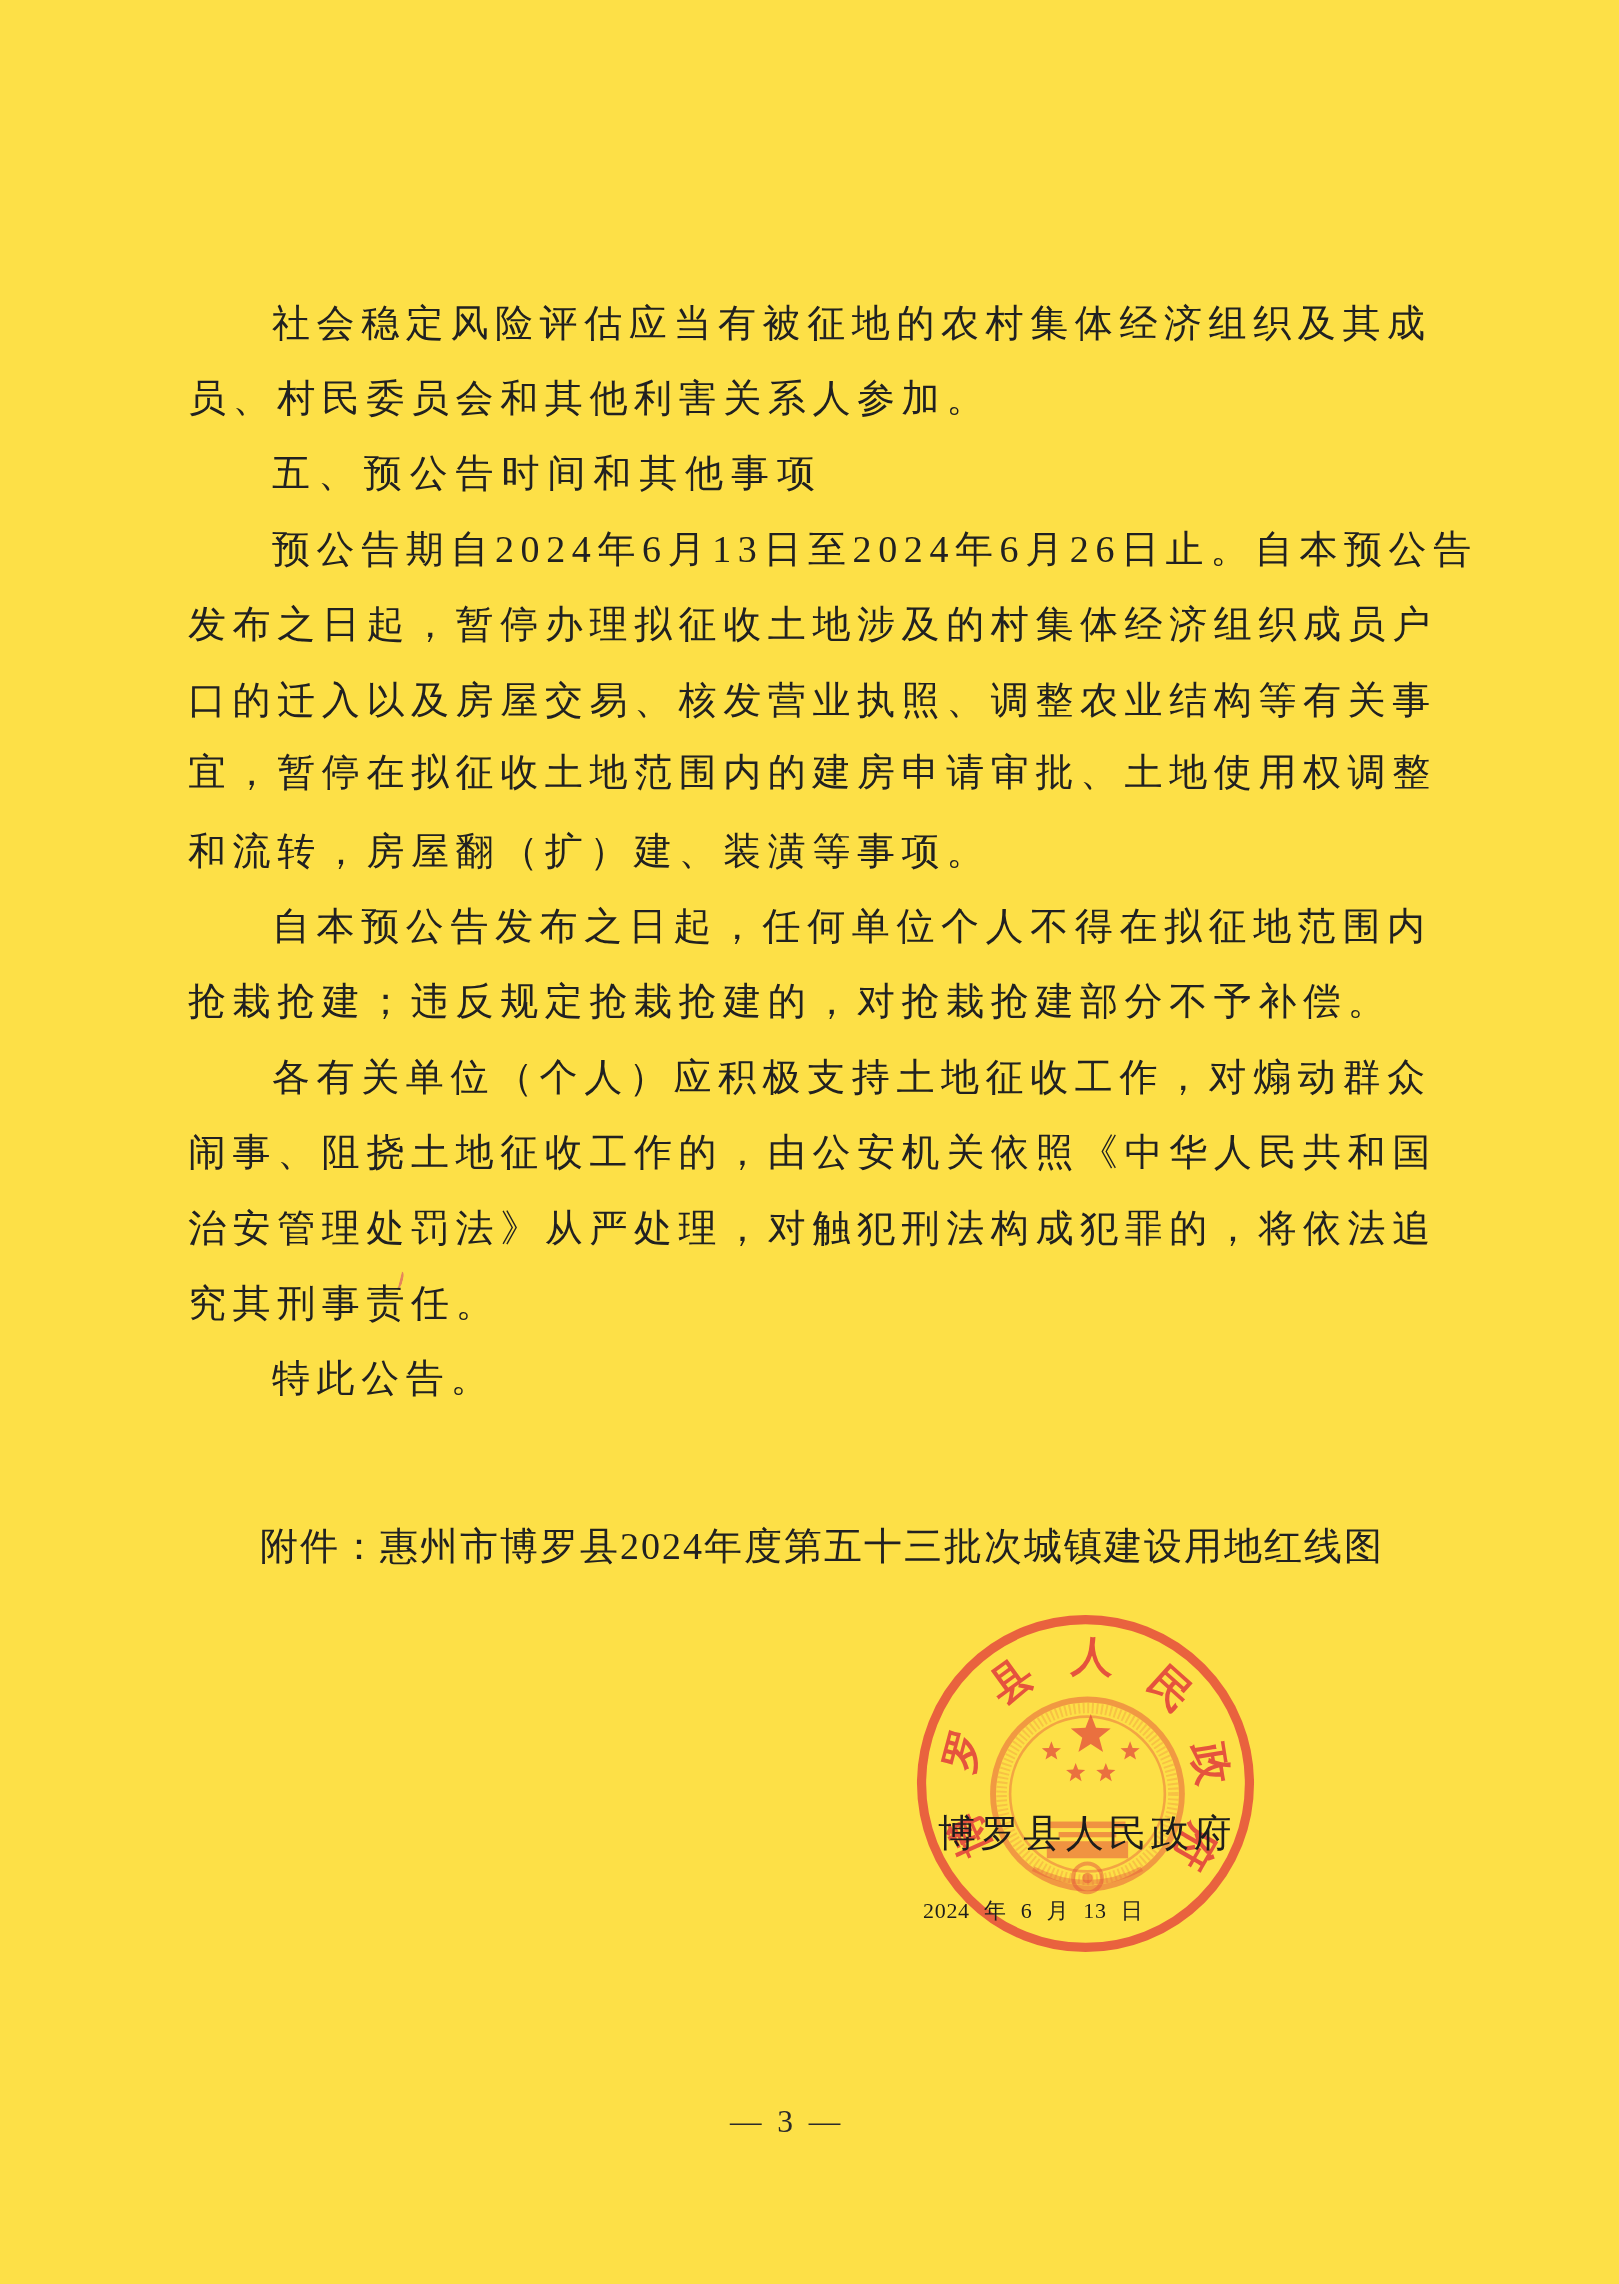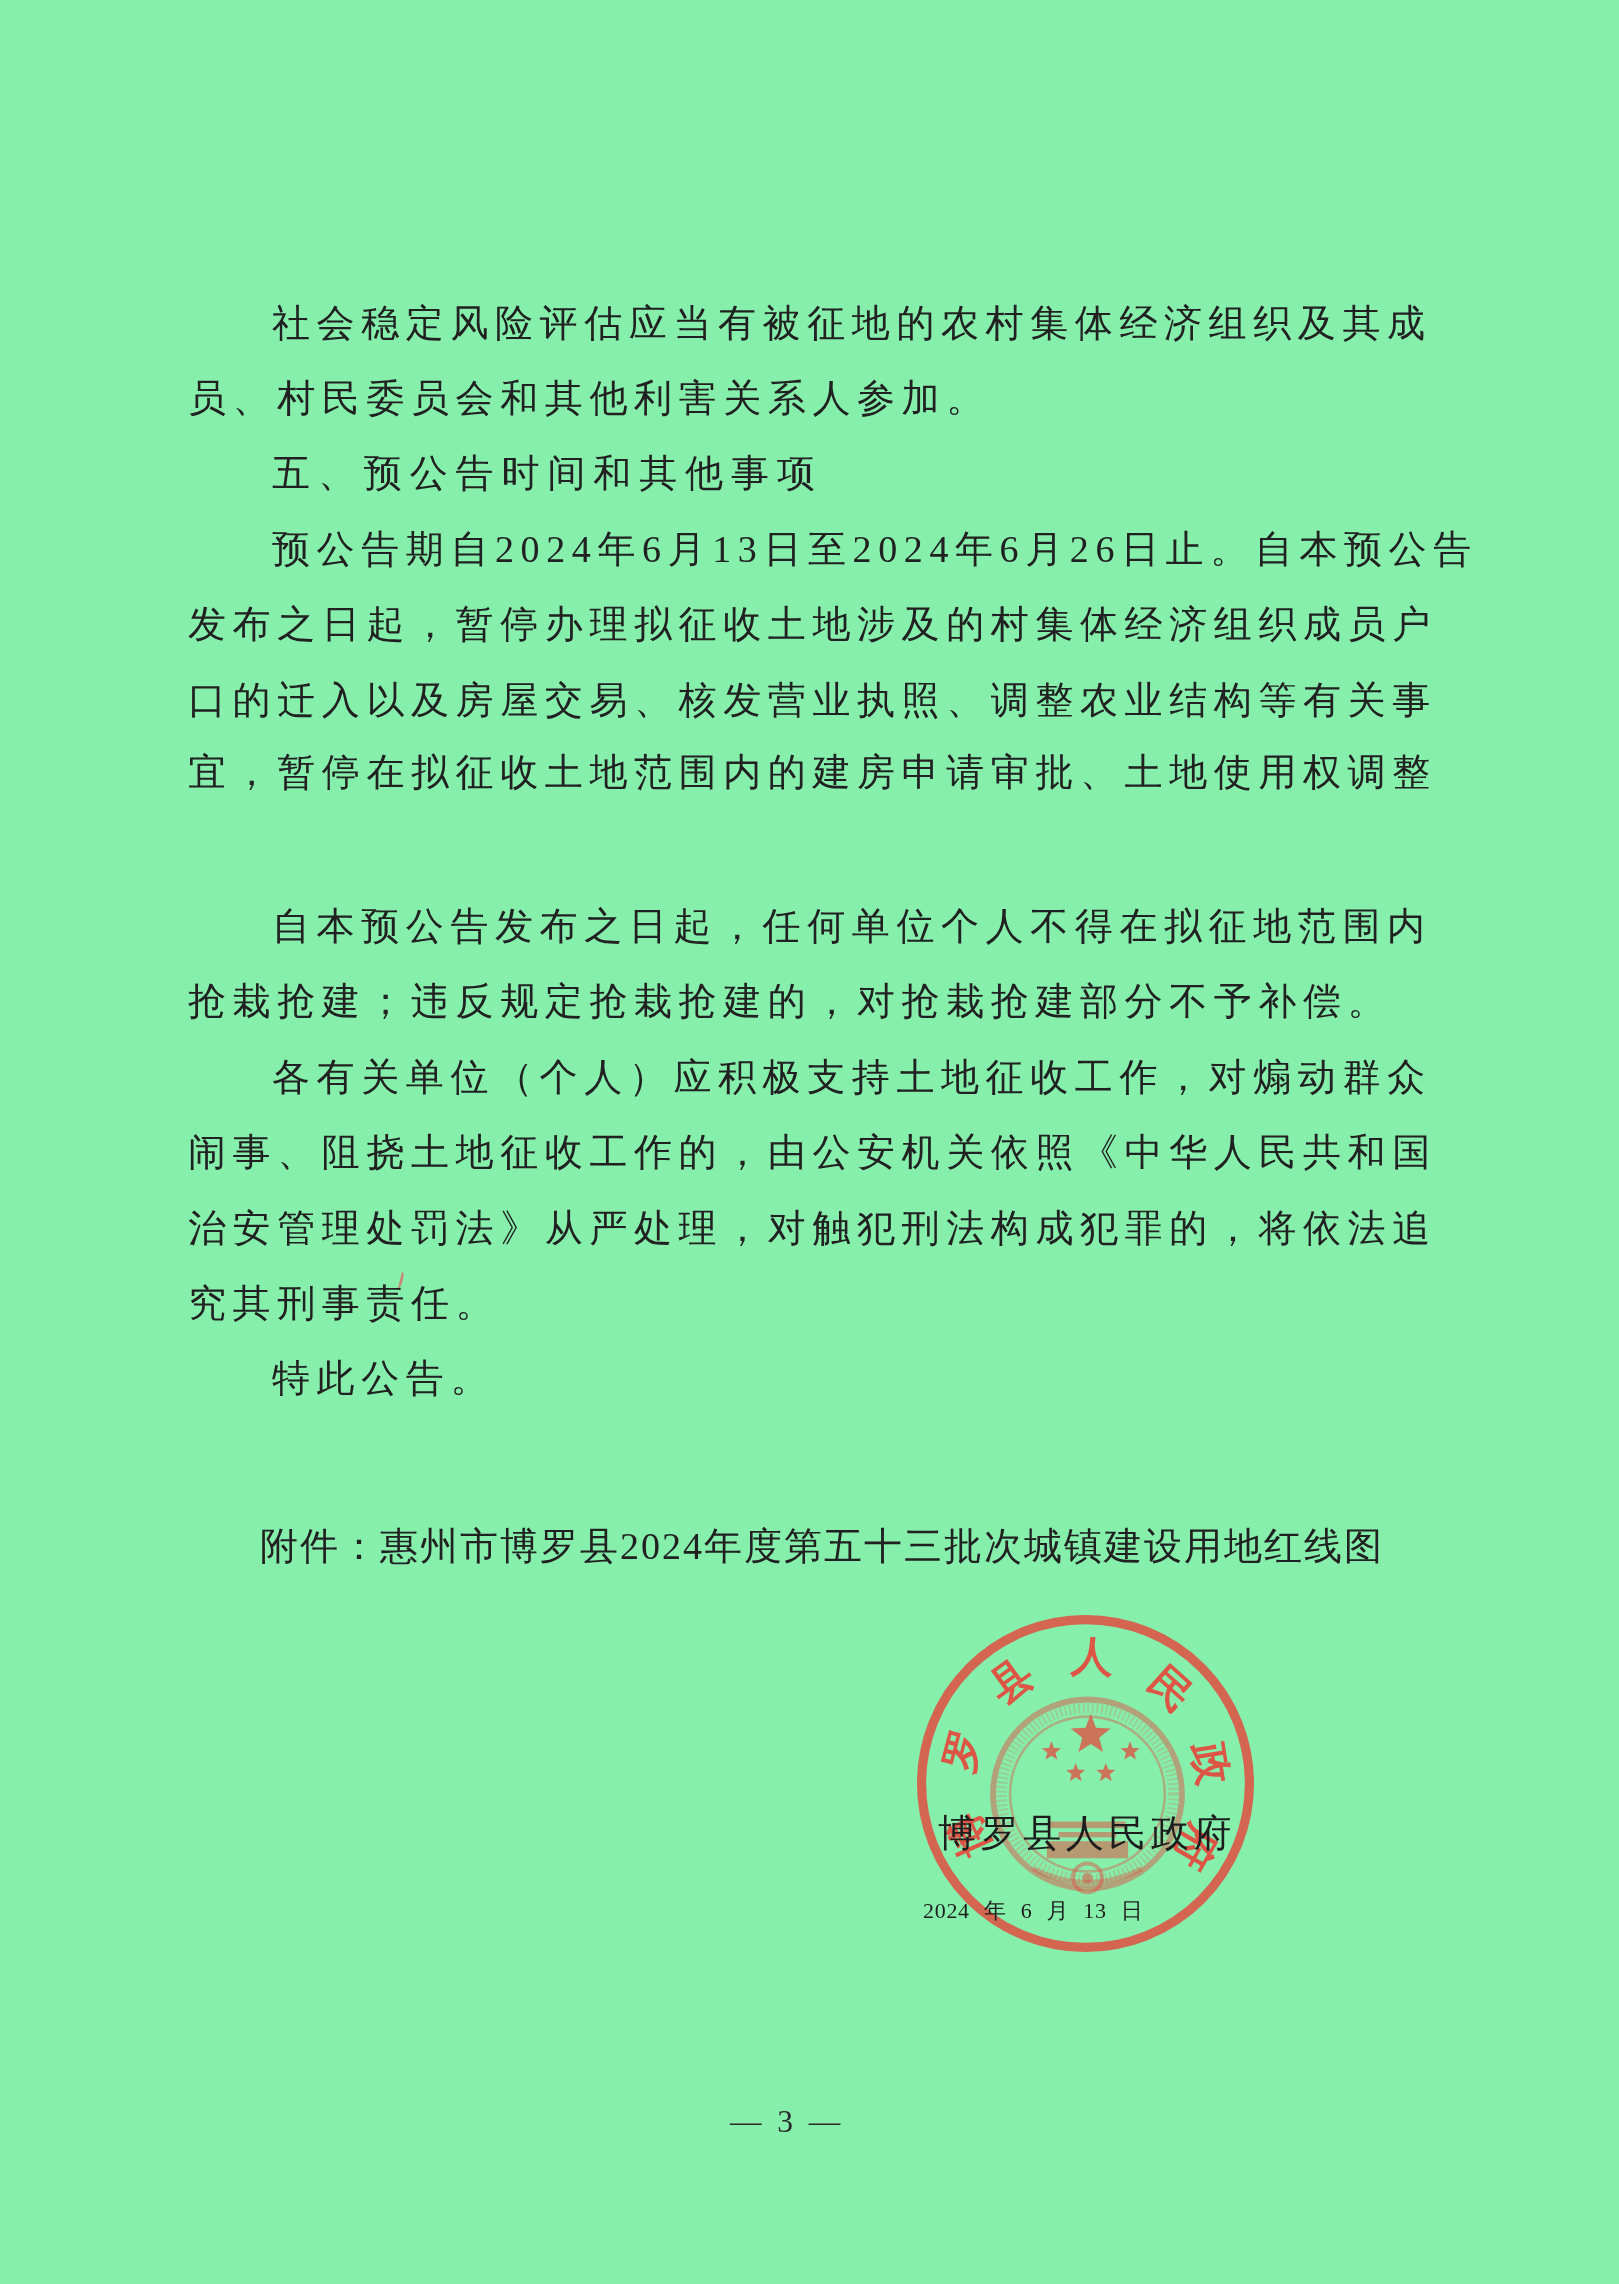--- a/index.html
+++ b/index.html
@@ -1,19 +1,19 @@
 <!DOCTYPE html>
 <html style="font-size:10.5px"><head>
 <meta charset="utf-8">
 <style>
   html,body { margin:0; padding:0; background:#888; }
   .page {
     position:relative;
     width:1620px; height:2284px;
-    background:#86efac;
+    background:#fde047;
     overflow:hidden;
     font-family:"Liberation Serif","DejaVu Serif",serif;
   }
   .text-layer { position:absolute; inset:0; z-index:3; }
   .line {
     position:absolute;
     left:188px;
     white-space:nowrap;
     font-size:38px;
     line-height:38px;
@@ -88,20 +88,21 @@
 <div class="page">
 
   <div class="text-layer" id="text-layer">
       <div class="line body indent" style="top: 304px;">社会稳定风险评估应当有被征地的农村集体经济组织及其成</div>
       <div class="line body" style="top: 379px;">员、村民委员会和其他利害关系人参加。</div>
       <div class="line heading indent" style="top: 454px;">五、预公告时间和其他事项</div>
       <div class="line body indent" style="top: 530px;">预公告期自2024年6月13日至2024年6月26日止。自本预公告</div>
       <div class="line body" style="top: 605px;">发布之日起，暂停办理拟征收土地涉及的村集体经济组织成员户</div>
       <div class="line body" style="top: 681px;">口的迁入以及房屋交易、核发营业执照、调整农业结构等有关事</div>
       <div class="line body" style="top: 756px; font-family: Liberation Mono, monospace;">宜，暂停在拟征收土地范围内的建房申请审批、土地使用权调整</div>
+      <div class="line body" style="top: 832px;">和流转，房屋翻（扩）建、装潢等事项。</div>
       <div class="line body indent" style="top: 907px;">自本预公告发布之日起，任何单位个人不得在拟征地范围内</div>
       <div class="line body" style="top: 982px;">抢栽抢建；违反规定抢栽抢建的，对抢栽抢建部分不予补偿。</div>
       <div class="line body indent" style="top: 1058px;">各有关单位（个人）应积极支持土地征收工作，对煽动群众</div>
       <div class="line body" style="top: 1133px;">闹事、阻挠土地征收工作的，由公安机关依照《中华人民共和国</div>
       <div class="line body" style="top: 1209px;">治安管理处罚法》从严处理，对触犯刑法构成犯罪的，将依法追</div>
       <div class="line body" style="top: 1284px;">究其刑事责任。</div>
       <div class="line body indent" style="top: 1359px;">特此公告。</div>
       <div class="line attachment" style="top: 1527px;">附件：惠州市博罗县2024年度第五十三批次城镇建设用地红线图</div>
     </div>
 

